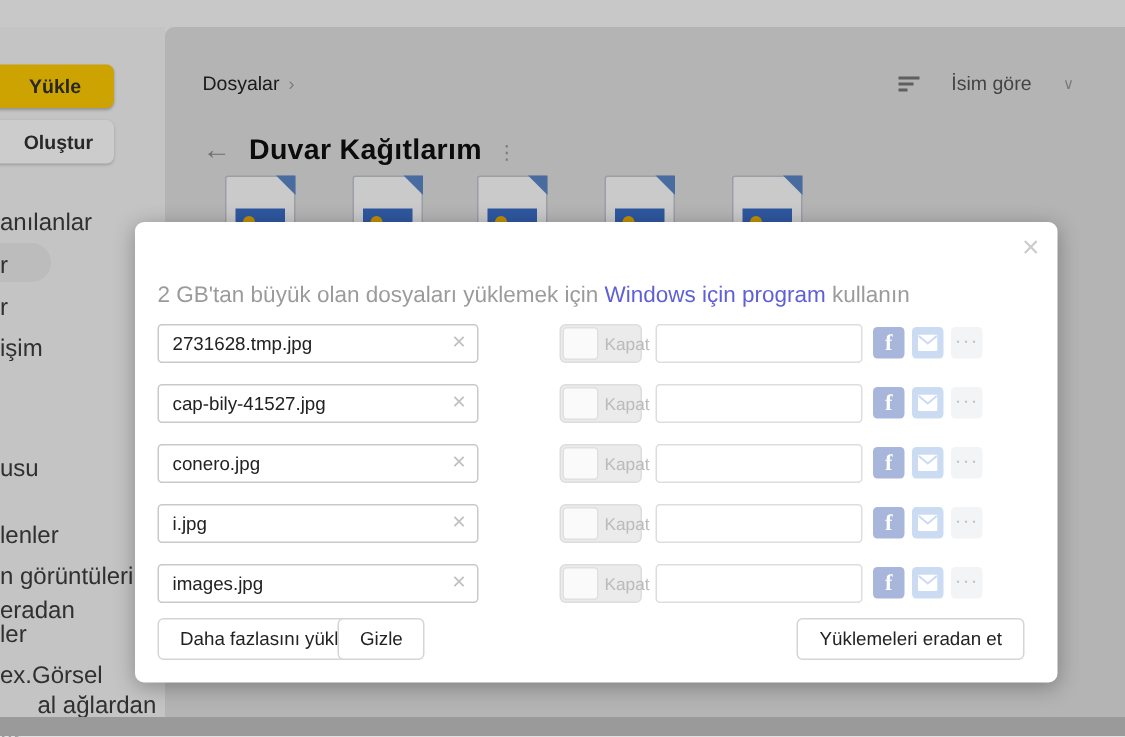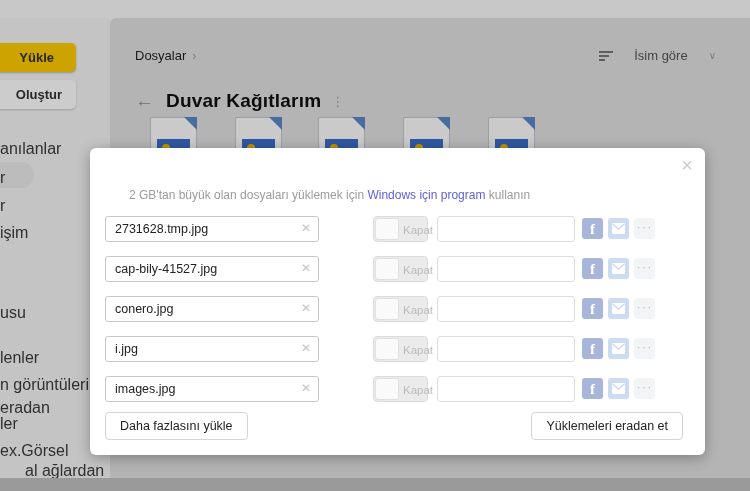--- a/index.html
+++ b/index.html
@@ -62,21 +62,21 @@
   .fi-0 { left:40px; } .fi-1 { left:125px; } .fi-2 { left:208px; } .fi-3 { left:293px; } .fi-4 { left:378px; }
 
   
   .overlay { position:absolute; inset:0; background:rgba(0,0,0,.2); z-index:5; }
 
   
   .modal { position:absolute; left:90px; top:148px; width:615px; height:307px; background:#fff;
     border-radius:6px; box-shadow:0 3px 14px rgba(0,0,0,.3); z-index:10; }
   .modal-title { position:absolute; left:15px; top:9px; font-size:18px; color:#111; }
   .modal-close { position:absolute; right:12px; top:7px; font-size:20px; color:#ccc; cursor:pointer; line-height:1; font-weight:300; }
-  .modal-note { position:absolute; left:15px; top:40px; font-size:12px; color:#9b9b9b;margin-left:24px; }
+  .modal-note { position:absolute; left:15px; top:40px; font-size:15px; color:#9b9b9b; }
   .modal-note a { color:#5f5fd7; text-decoration:none; cursor:pointer; }
 
   .rows { position:absolute; left:0; top:68px; width:100%; }
   .row { position:absolute; left:0; width:100%; height:26px; }
   .r-0 { top:0; } .r-1 { top:40px; } .r-2 { top:80px; } .r-3 { top:120px; } .r-4 { top:160px; }
 
   .fname-wrap { position:absolute; left:15px; top:0; width:214px; height:26px; }
   .fname { width:100%; height:100%; border:1px solid #c9c9c9; border-radius:3px; font-size:12.5px;
     color:#222; padding:0 24px 0 9px; font-family:"Liberation Sans", sans-serif; outline:none; }
   .clear-x { position:absolute; right:8px; top:6px; font-size:12px; color:#c2c2c2; cursor:pointer; line-height:1; }
@@ -286,14 +286,15 @@
             <rect x="0" y="0" width="13" height="11" rx="1" fill="#ffffff"></rect>
             <path d="M0.5 1 L6.5 6 L12.5 1" stroke="#cbdcf2" stroke-width="1.4" fill="none"></path>
           </svg>
       </div>
       <div class="share share-more">···</div>
     </div>
 
   </div>
 
   <div class="btn btn-more">Daha fazlasını yükle</div>
+  <div class="btn btn-hide">Gizle</div>
   <div class="btn btn-cancel">Yüklemeleri eradan et</div>
 </div>
 
 </body></html>

